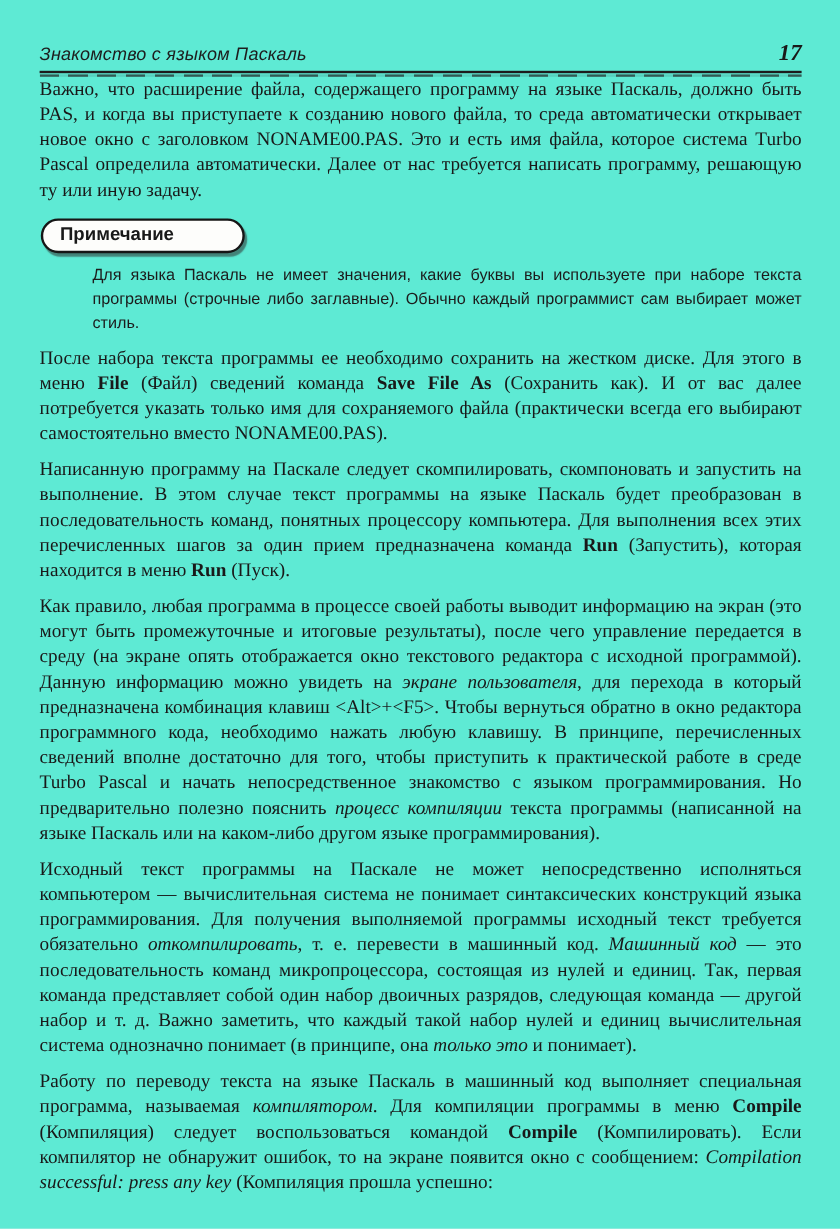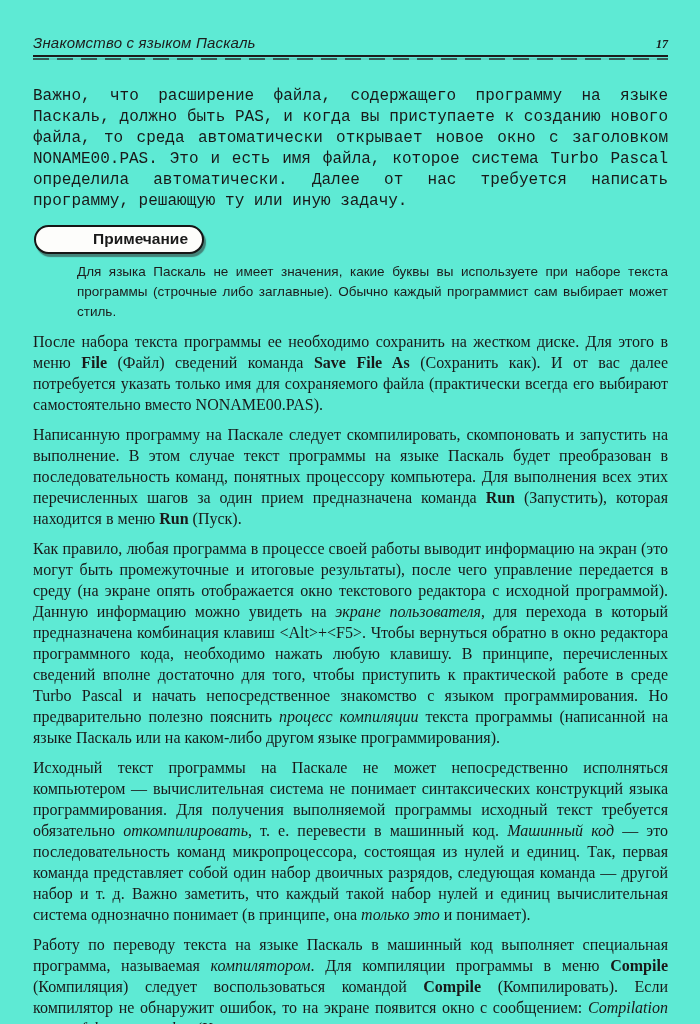--- a/index.html
+++ b/index.html
@@ -14,41 +14,41 @@
     background: #5eead4;
     padding: 34px 32px 0 33px;
     color: #191919;
   }
   .running-header {
     display: flex; justify-content: space-between; align-items: baseline;
     font-family: "Liberation Sans", sans-serif;
     font-style: italic;
   }
   .rh-title { font-size: 15px; color: #1d1d1d; letter-spacing: .2px; }
-  .rh-page  { font-size: 12px; font-weight: bold; font-family: "Liberation Serif", serif; }
+  .rh-page  { font-size: 19px; font-weight: bold; font-family: "Liberation Serif", serif; }
   .rule     { margin-top: 3px; height: 2px; background: #1c1c1c; }
   .rule-sub {
     margin-top: 1px; height: 2px;
     background: repeating-linear-gradient(90deg,
       rgba(30,30,30,.7) 0 16px, rgba(30,30,30,.12) 16px 24px);
   }
   .par {
     font-family: "Liberation Serif", serif;
     font-size: 16px; line-height: 21px;
     text-align: justify;
     margin: 9px 0 0 0;
   }
-  .par.first { margin-top: 26px; font-family: Liberation Mono, monospace; }
+  .par.first { margin-top: 0; }
   .b { font-weight: bold; margin-top: 33px; }
   .i { font-style: italic; margin-top: 44px; }
   .note-box {
     display: inline-block;
     margin: 13px 0 6px 1px;
     min-width: 170px; box-sizing: border-box;
-    text-align: right;
+    text-align: left;
     border: 2px solid #161616;
     border-radius: 15px;
     padding: 3px 14px 4px;
     font-family: "Liberation Sans", sans-serif;
     font-weight: bold; font-size: 15.5px;
     box-shadow: 2px 3px 1px rgba(45,45,45,.55);
     background: #fdfdfb;
   }
   .note-text {
     font-family: "Liberation Sans", sans-serif;

